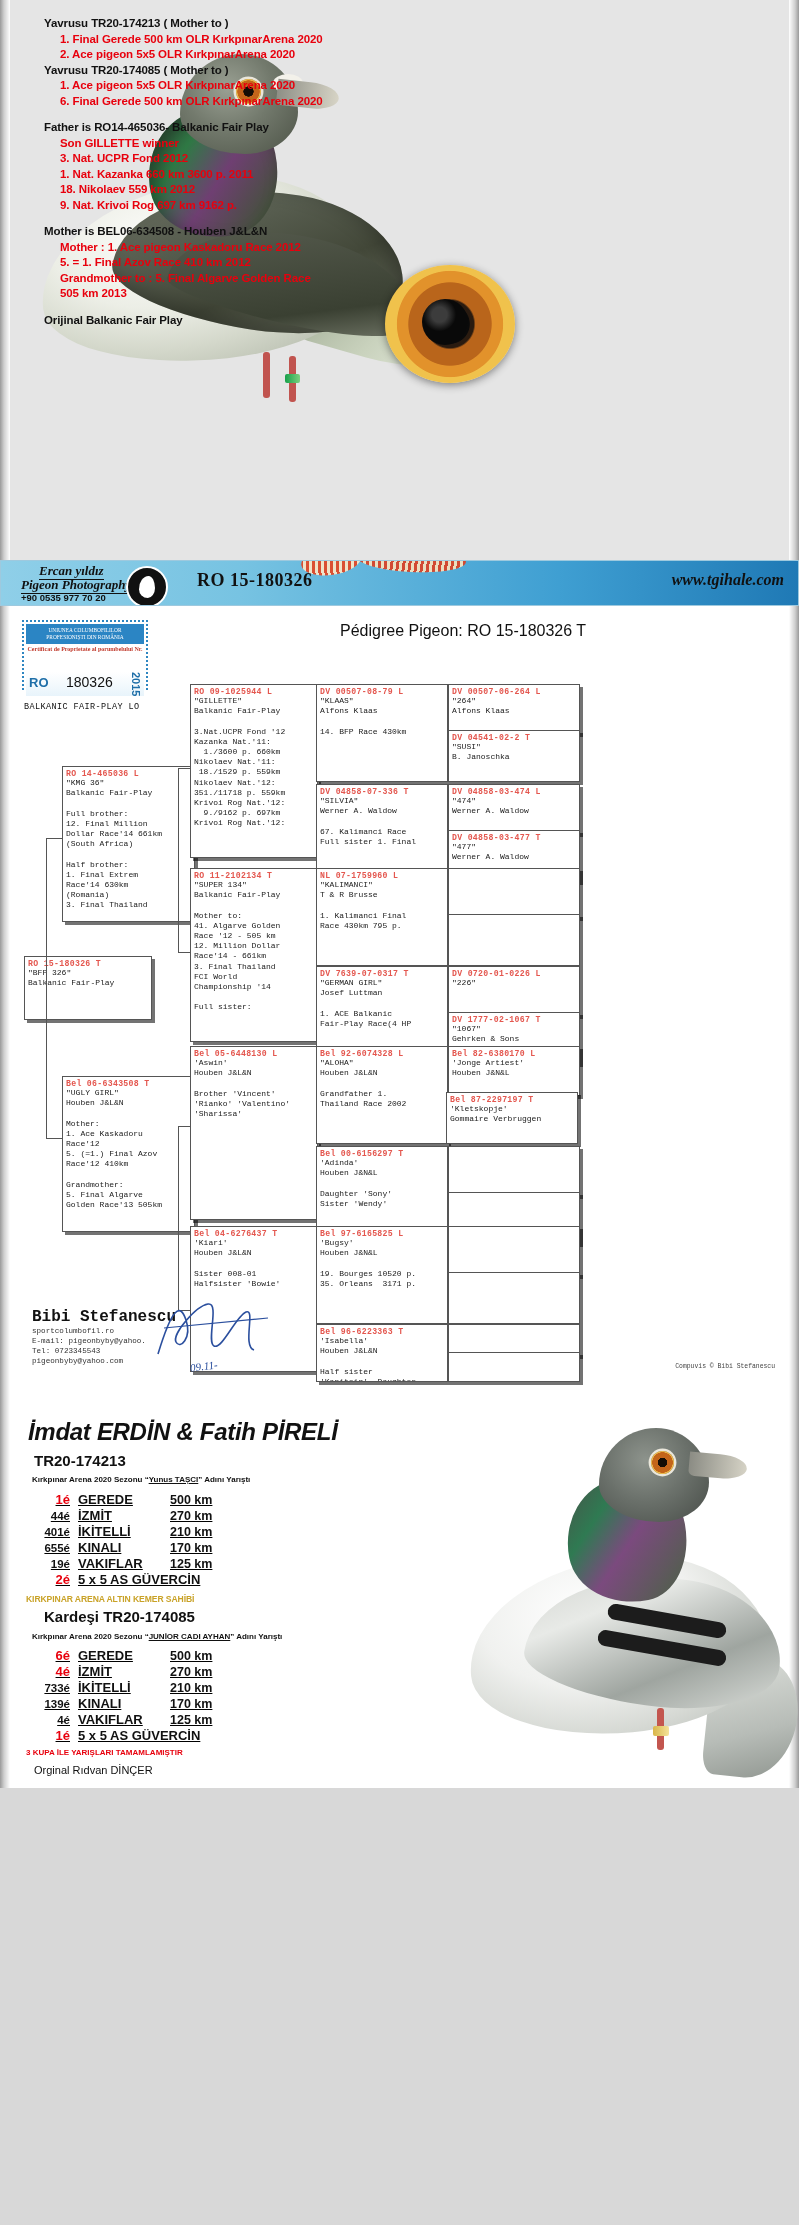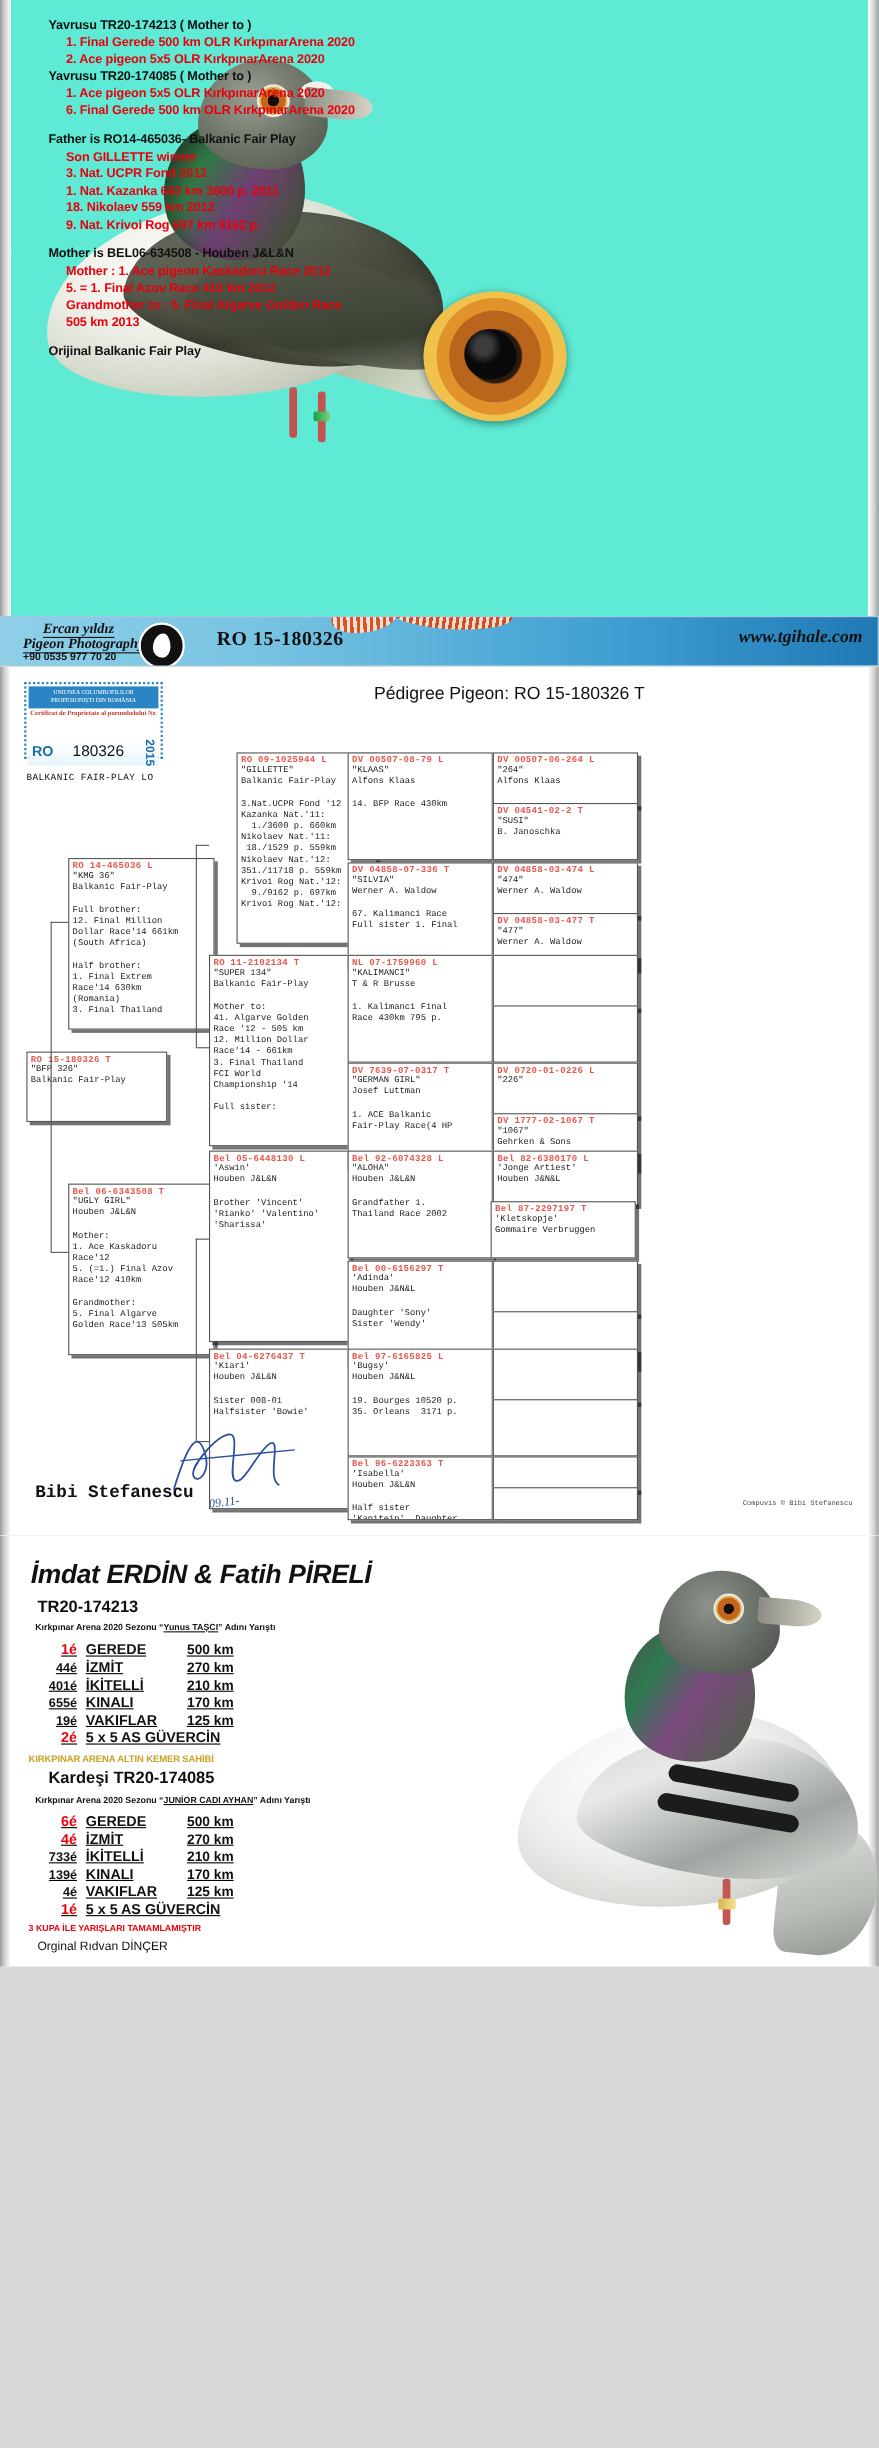--- a/index.html
+++ b/index.html
@@ -1,20 +1,20 @@
 <!DOCTYPE html>
 <html><head>
 <meta charset="utf-8">
 <style>
   html,body{margin:0;padding:0;background:#d8d8d8;}
   body{font-family:"Liberation Sans",sans-serif;}
   .page{width:799px;margin:0 auto;position:relative;background:#c9c9c9;}
 
   
-  .sheet{background:#5eead4;position:relative;overflow:hidden;}
+  .sheet{background:#e5e5e5;position:relative;overflow:hidden;}
   .shadowL{position:absolute;left:0;top:0;bottom:0;width:10px;
            background:linear-gradient(90deg,#9a9a9a,#cfcfcf 40%,#ffffff);}
   .shadowR{position:absolute;right:0;top:0;bottom:0;width:10px;
            background:linear-gradient(270deg,#9a9a9a,#cfcfcf 40%,#ffffff);}
 
   
   #block1{height:560px;}
   .notes{position:absolute;left:44px;top:16px;width:350px;z-index:6;}
   .notes p{margin:0 0 1px 0;font-size:11.5px;font-weight:bold;line-height:14.5px;
            color:#111;letter-spacing:-.1px;}
@@ -279,21 +279,21 @@
 
       <div class="ped-title">Pédigree Pigeon: RO  15-180326 T</div>
       <div class="lo-label">BALKANIC FAIR-PLAY LO</div>
 
       <div id="boxes-host">
           <div class="pbox" style="left: 14px; top: 350px; width: 120px; height: 58px;">
             <div class="rid">RO  15-180326 T</div>
             <div class="ln">"BFP 326"
 Balkanic Fair-Play</div>
           </div>
-          <div class="pbox" style="left: 52px; top: 174px; width: 125px; height: 150px;">
+          <div class="pbox" style="left: 52px; top: 160px; width: 125px; height: 150px;">
             <div class="rid">RO  14-465036 L</div>
             <div class="ln">"KMG 36"
 Balkanic Fair-Play
 
 Full brother:
 12. Final Million
 Dollar Race'14 661km
 (South Africa)
 
 Half brother:
@@ -310,21 +310,21 @@
 Mother:
 1. Ace Kaskadoru
 Race'12
 5. (=1.) Final Azov
 Race'12 410km
 
 Grandmother:
 5. Final Algarve
 Golden Race'13 505km</div>
           </div>
-          <div class="pbox" style="left: 180px; top: 78px; width: 120px; height: 168px; margin-left: 25px;">
+          <div class="pbox" style="left: 180px; top: 78px; width: 120px; height: 168px;">
             <div class="rid">RO  09-1025944 L</div>
             <div class="ln">"GILLETTE"
 Balkanic Fair-Play
 
 3.Nat.UCPR Fond '12
 Kazanka Nat.'11:
   1./3600 p. 660km
 Nikolaev Nat.'11:
  18./1529 p. 559km
 Nikolaev Nat.'12:
@@ -483,20 +483,26 @@
           <div style="position: absolute; left: 168px; top: 162px; width: 1px; height: 184px; border-top: none; border-right: none; border-bottom: none; border-left: 1px solid rgb(85, 85, 85); border-image: initial;"></div>
           <div style="position: absolute; left: 168px; top: 162px; width: 12px; height: 1px; border-top: 1px solid rgb(85, 85, 85);"></div>
           <div style="position: absolute; left: 168px; top: 346px; width: 12px; height: 1px; border-top: 1px solid rgb(85, 85, 85);"></div>
           <div style="position: absolute; left: 168px; top: 520px; width: 1px; height: 184px; border-top: none; border-right: none; border-bottom: none; border-left: 1px solid rgb(85, 85, 85); border-image: initial;"></div>
           <div style="position: absolute; left: 168px; top: 520px; width: 12px; height: 1px; border-top: 1px solid rgb(85, 85, 85);"></div>
           <div style="position: absolute; left: 168px; top: 704px; width: 12px; height: 1px; border-top: 1px solid rgb(85, 85, 85);"></div>
         </div>
 
       <div class="sig">
         <div class="nm">Bibi Stefanescu</div>
+        <div id="sig-lines">
+            <div class="ln">sportcolumbofil.ro</div>
+            <div class="ln">E-mail: pigeonbyby@yahoo.</div>
+            <div class="ln">Tel: 0723345543</div>
+            <div class="ln">pigeonbyby@yahoo.com</div>
+          </div>
       </div>
       <svg class="sig-scribble" viewBox="0 0 130 64">
         <path d="M8,56 C22,10 30,4 36,22 C42,40 30,52 26,44 C22,36 46,8 58,6
                  C70,4 56,44 64,48 C72,52 86,18 96,14 C106,10 92,48 104,52" fill="none" stroke="#2b4f9e" stroke-width="1.6"></path>
         <path d="M14,30 L118,20" fill="none" stroke="#2b4f9e" stroke-width="1.2"></path>
       </svg>
       <div class="handdate">09.11-</div>
       <div class="credit">Compuvis © Bibi Stefanescu</div>
     </div>
   </div>

